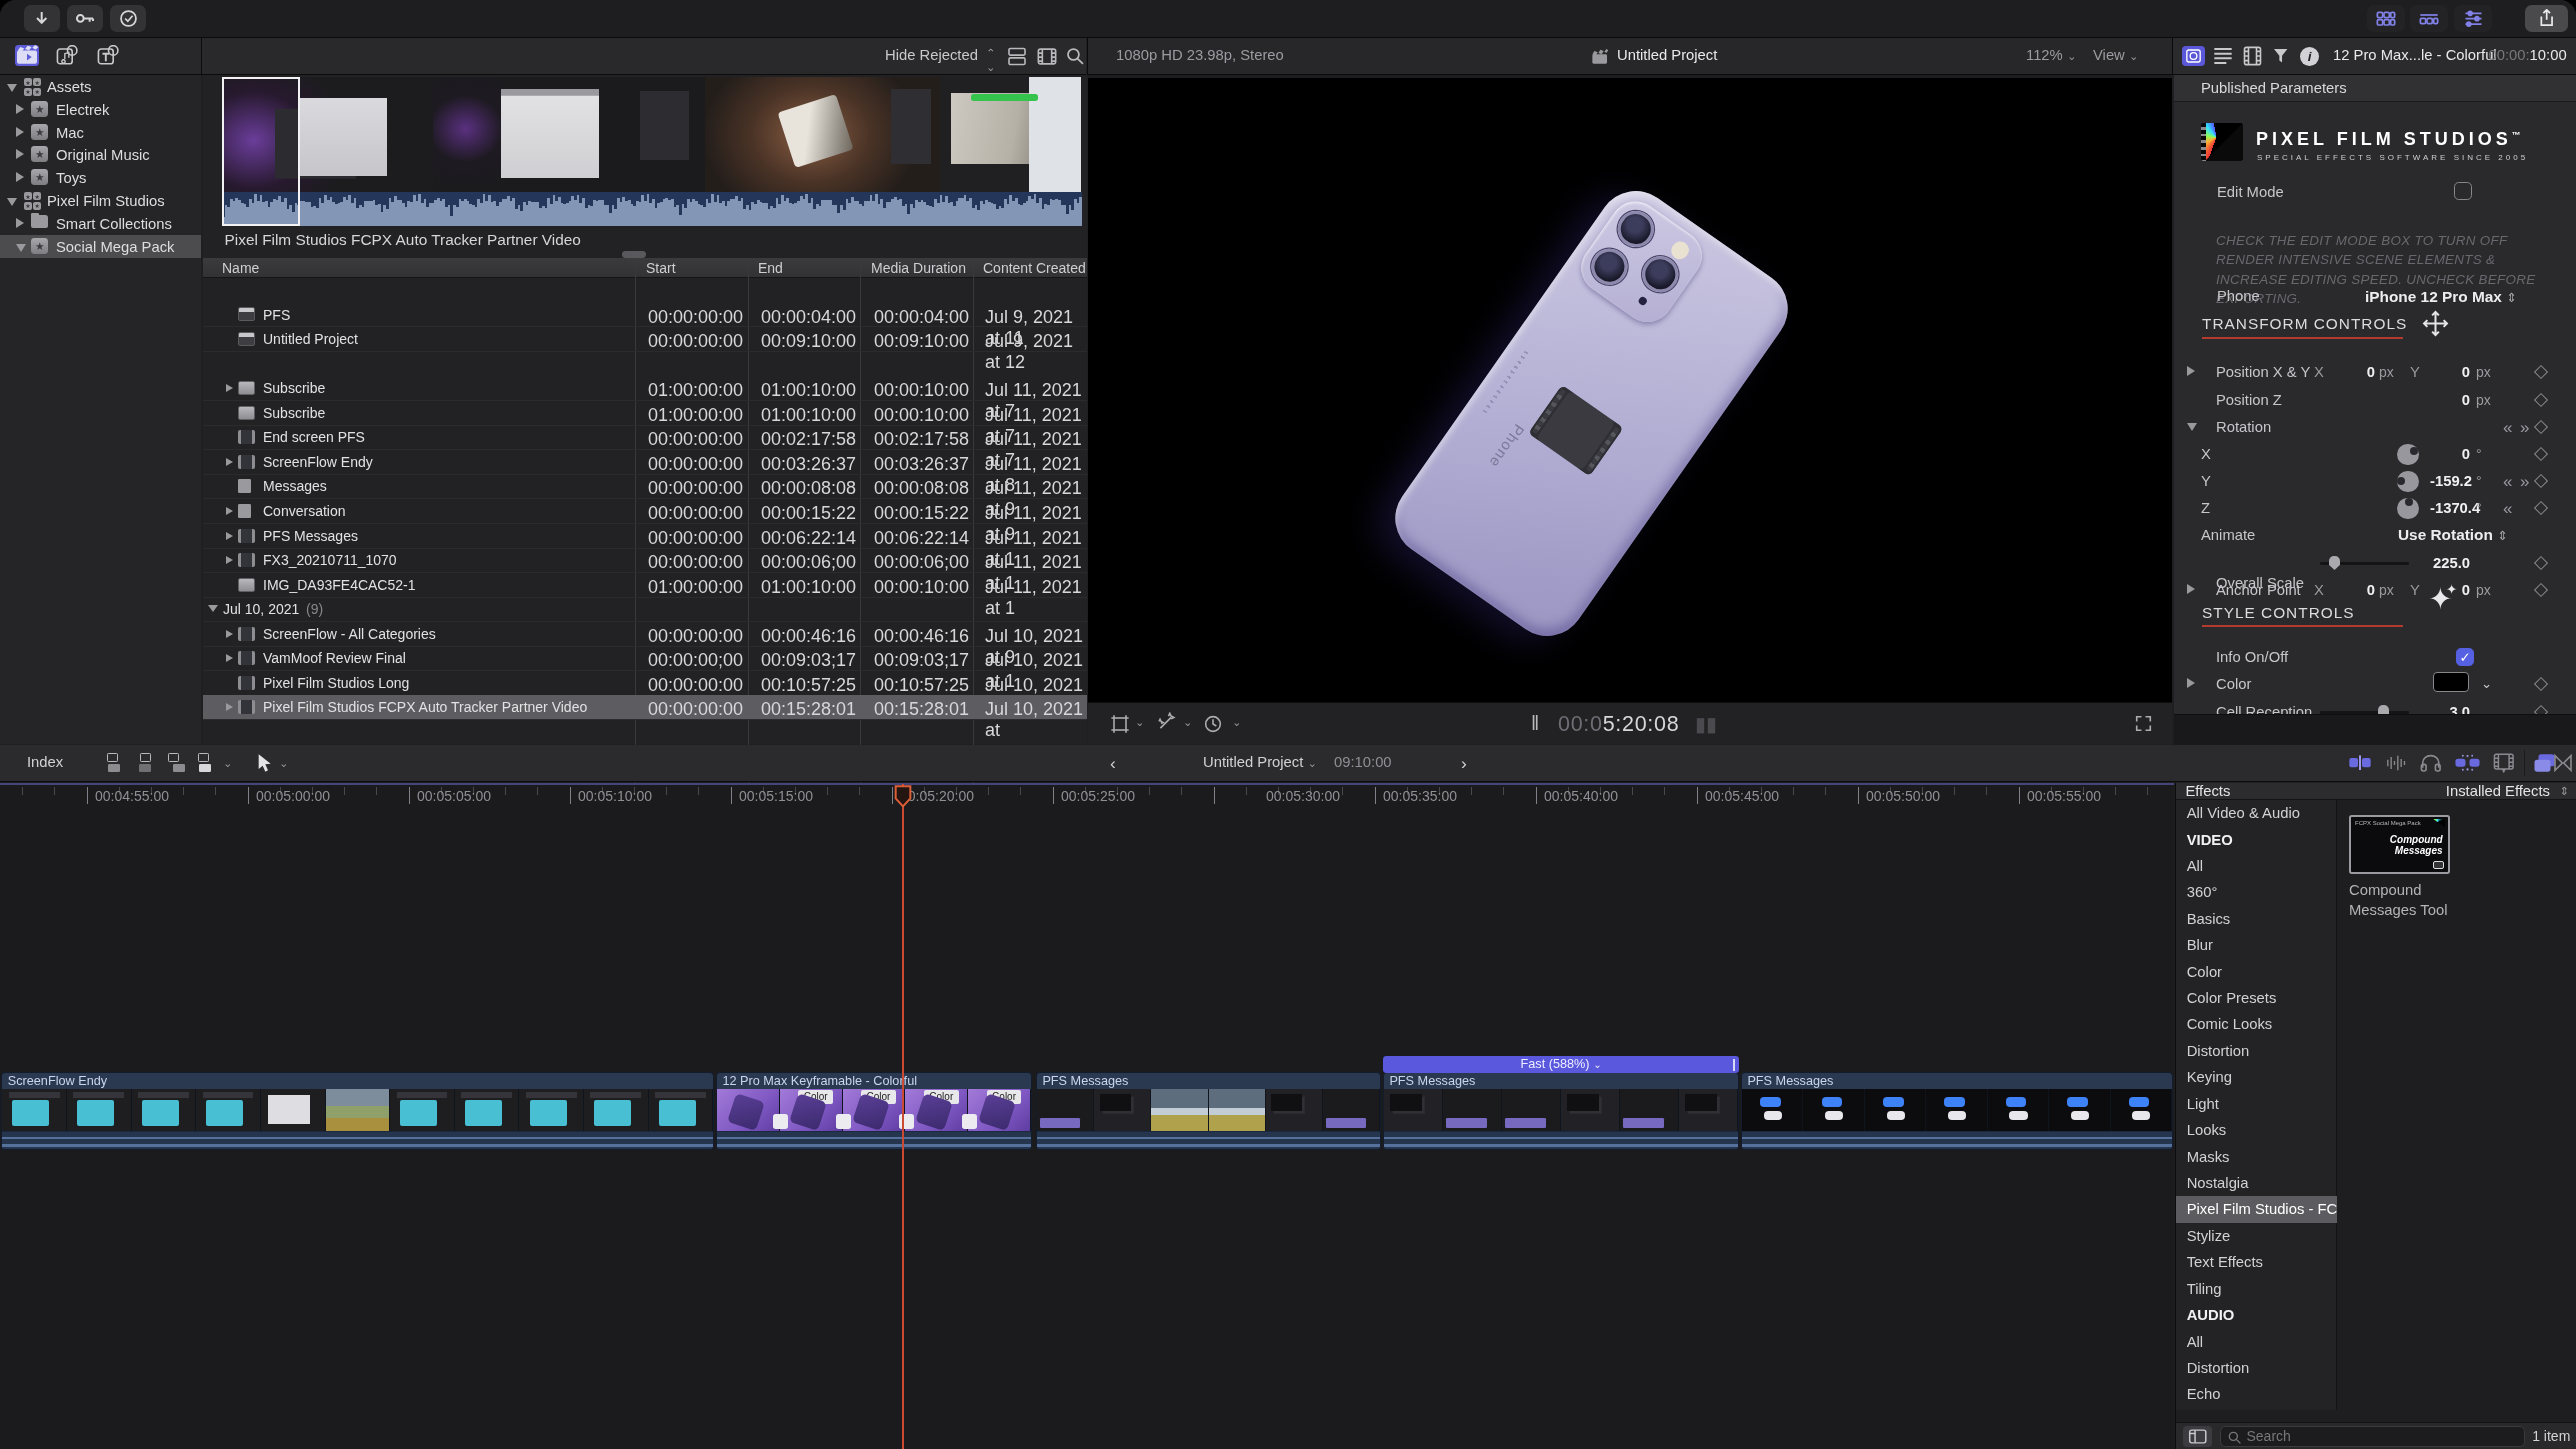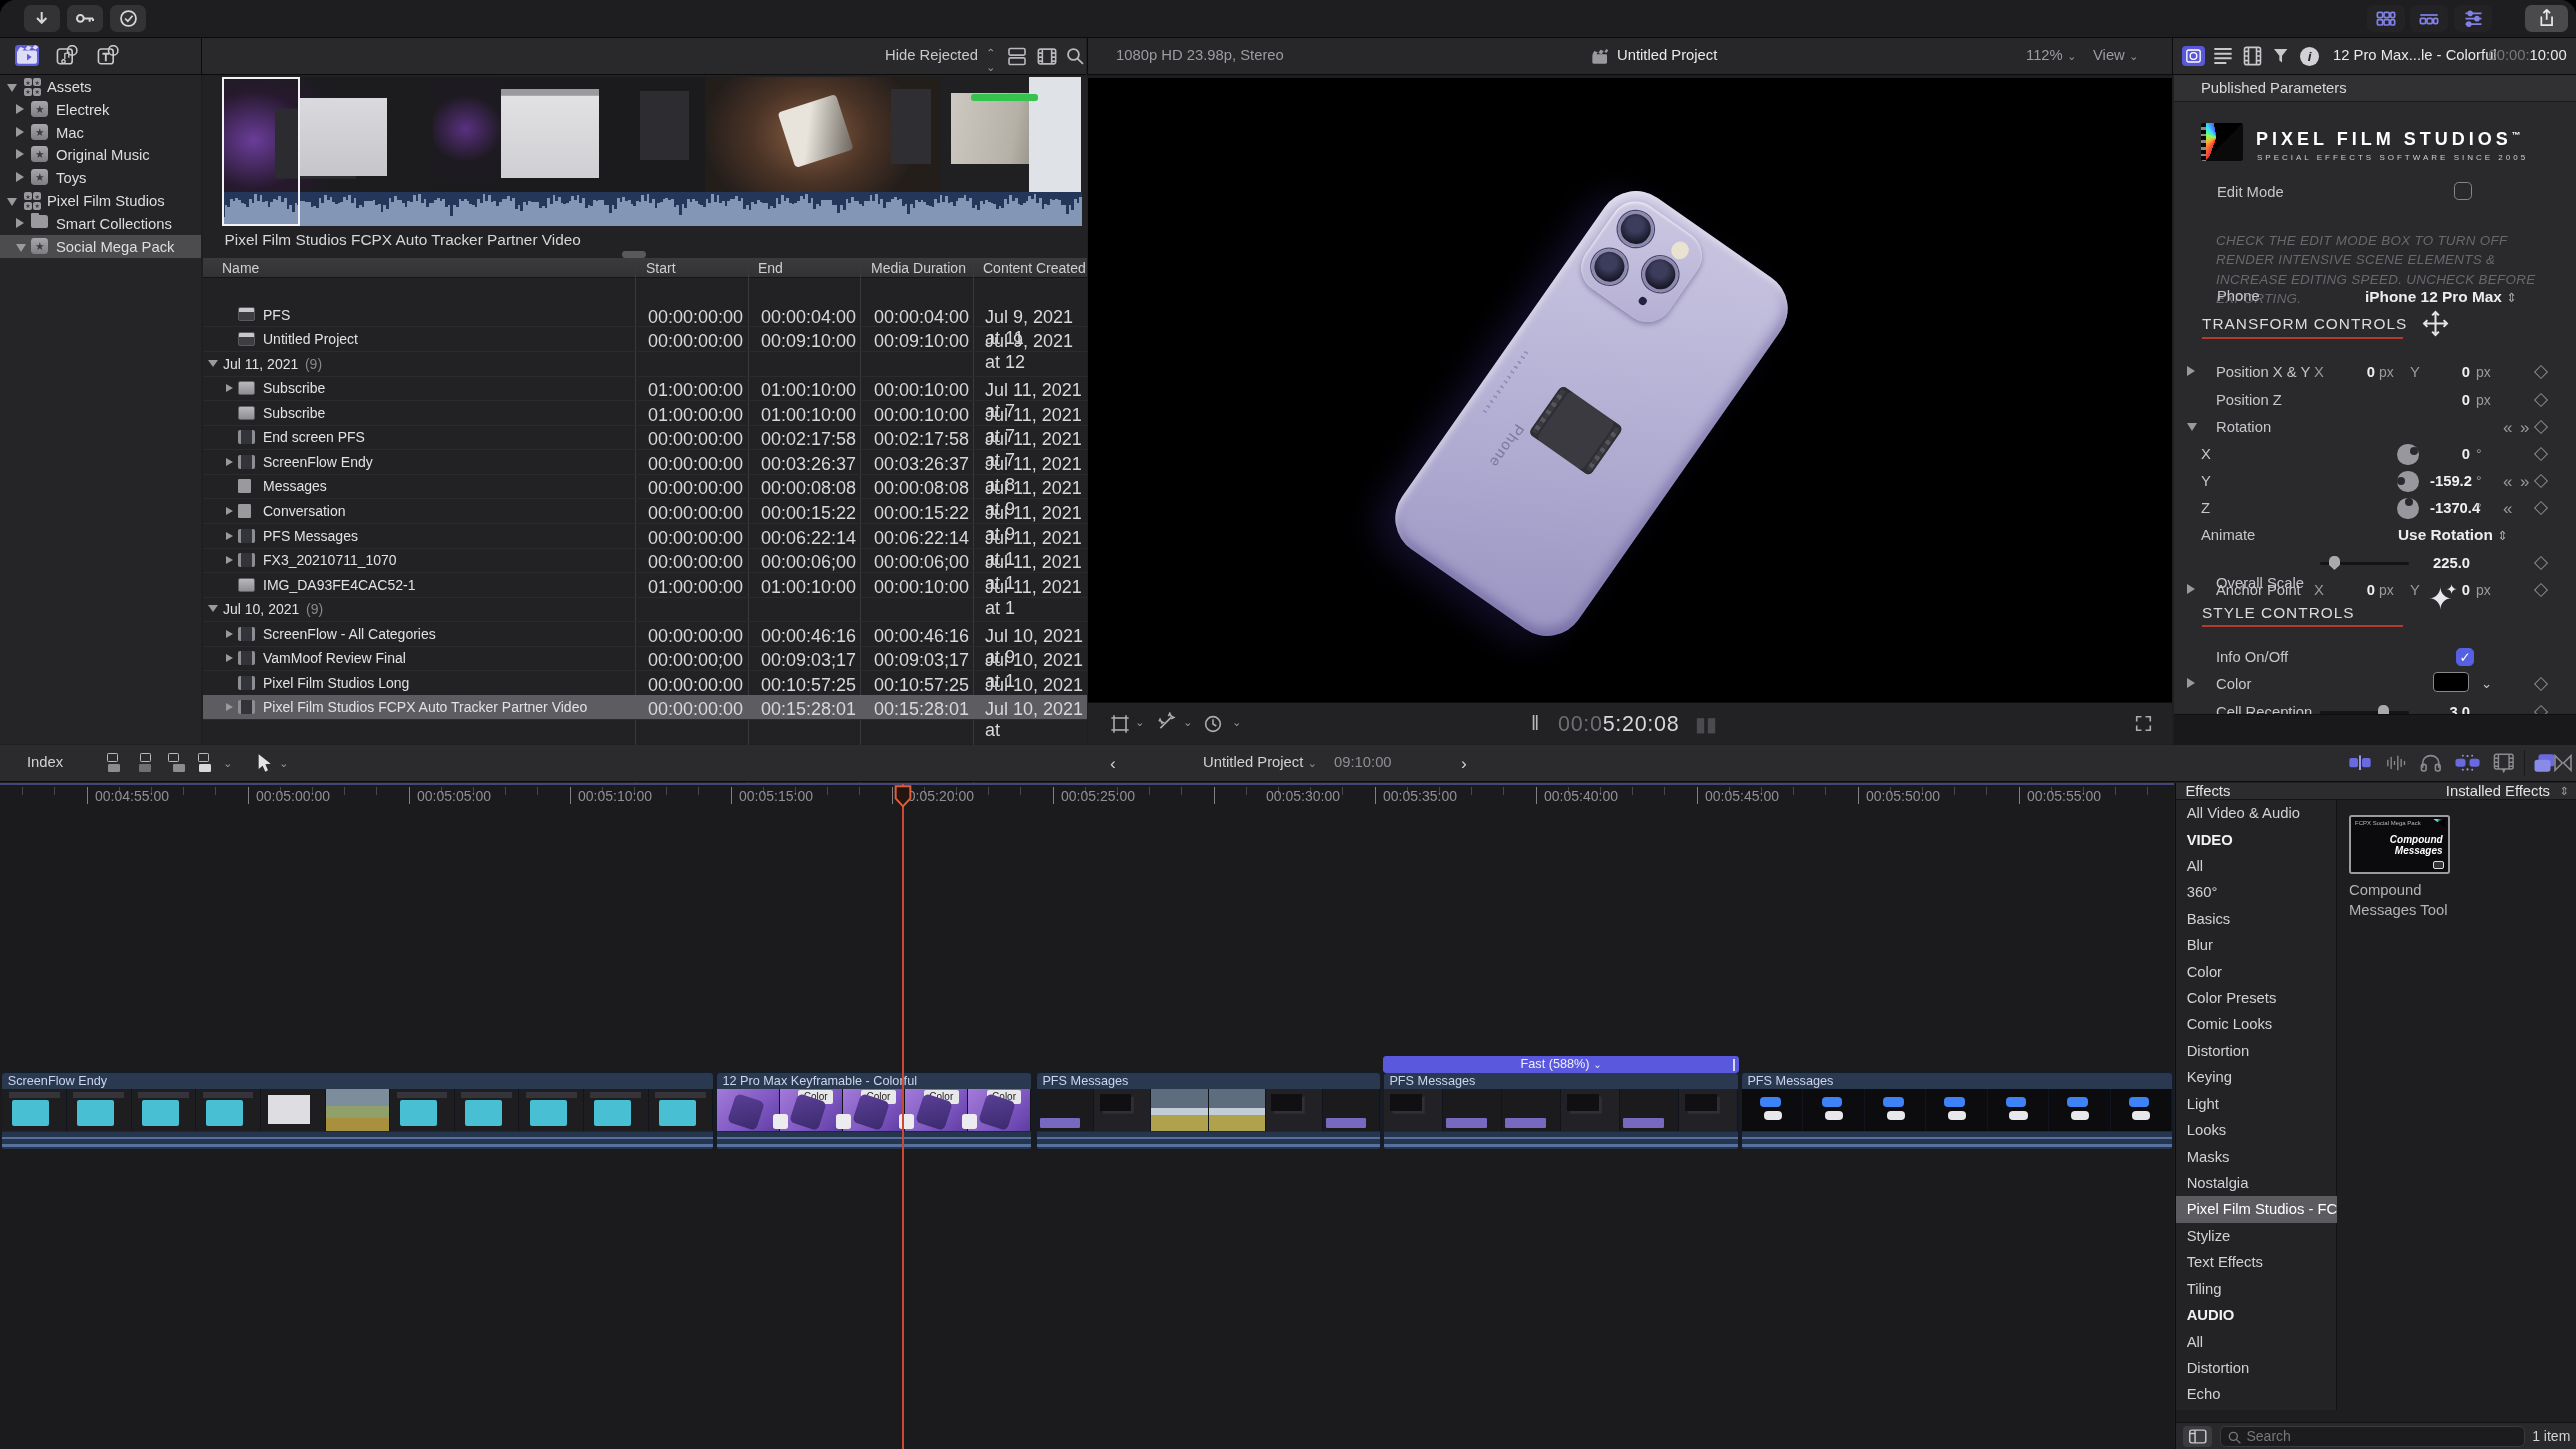--- a/index.html
+++ b/index.html
@@ -734,24 +734,20 @@
           <div class="tc" style="left: 671px;">00:00:04:00</div>
           <div class="tc" style="left: 782px;">Jul 9, 2021 at 11</div>
         </div>
         <div class="brow" style="top: 49px;">
           <div class="fic clap" style="left: 35px;"></div>
           <div class="nm" style="left: 60px;">Untitled Project</div>
           <div class="tc" style="left: 445px;">00:00:00:00</div>
           <div class="tc" style="left: 558px;">00:09:10:00</div>
           <div class="tc" style="left: 671px;">00:09:10:00</div>
           <div class="tc" style="left: 782px;">Jul 9, 2021 at 12</div>
-        </div>
-        <div class="brow" style="top: 74px;">
-          <div class="bdisc open" style="left: 5.4px;"></div>
-          <div class="nm" style="left: 20px;">Jul 11, 2021<span class="cnt">(9)</span></div>
         </div>
         <div class="brow" style="top: 98px;">
           <div class="bdisc" style="left: 23px;"></div>
           <div class="fic img" style="left: 35px;"></div>
           <div class="nm" style="left: 60px;">Subscribe</div>
           <div class="tc" style="left: 445px;">01:00:00:00</div>
           <div class="tc" style="left: 558px;">01:00:10:00</div>
           <div class="tc" style="left: 671px;">00:00:10:00</div>
           <div class="tc" style="left: 782px;">Jul 11, 2021 at 7</div>
         </div>

